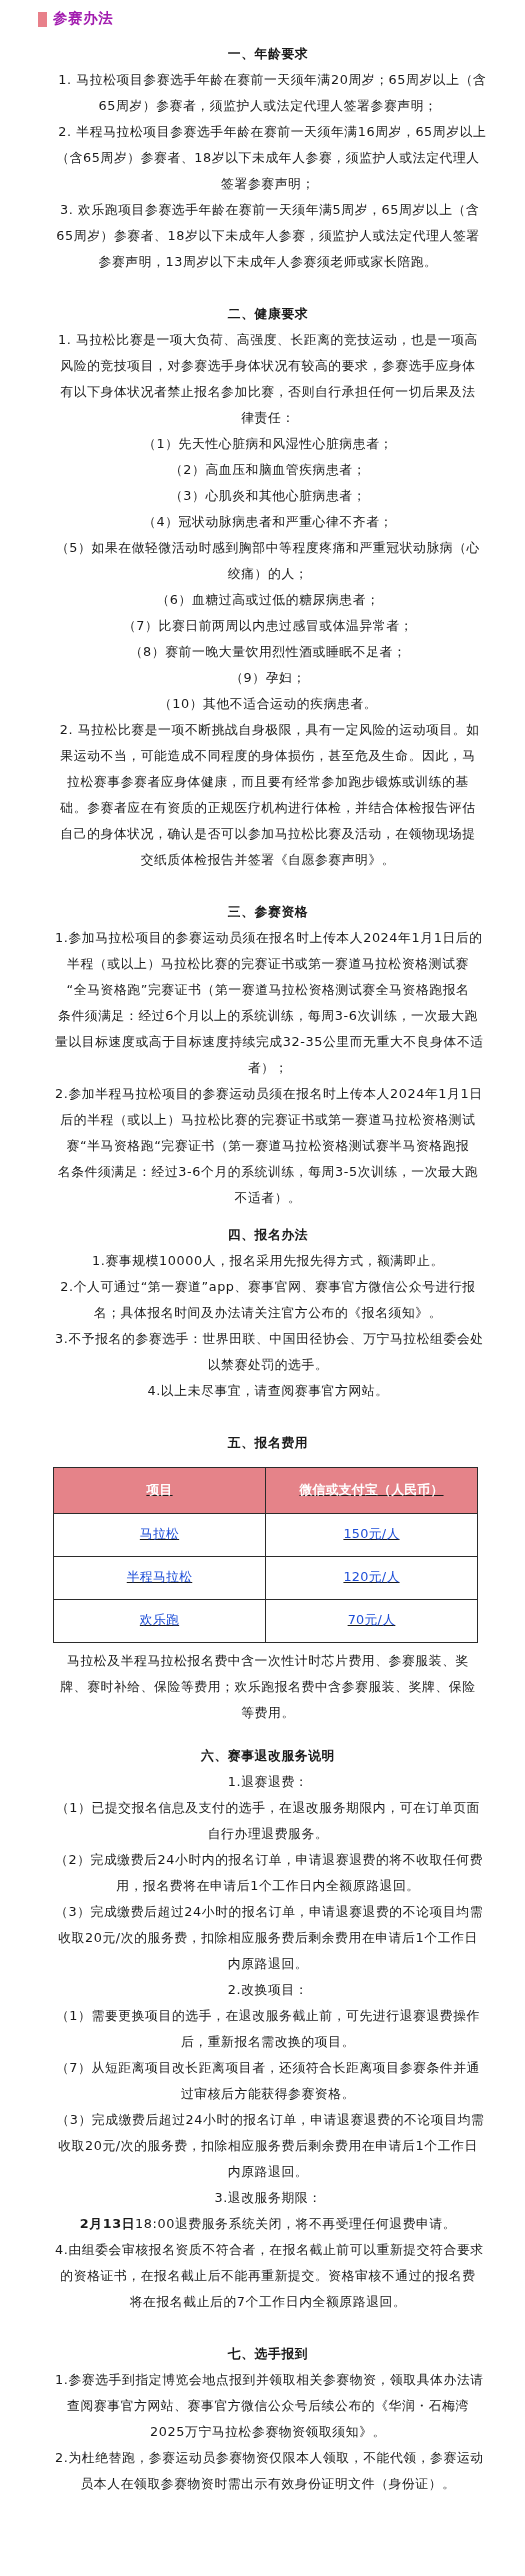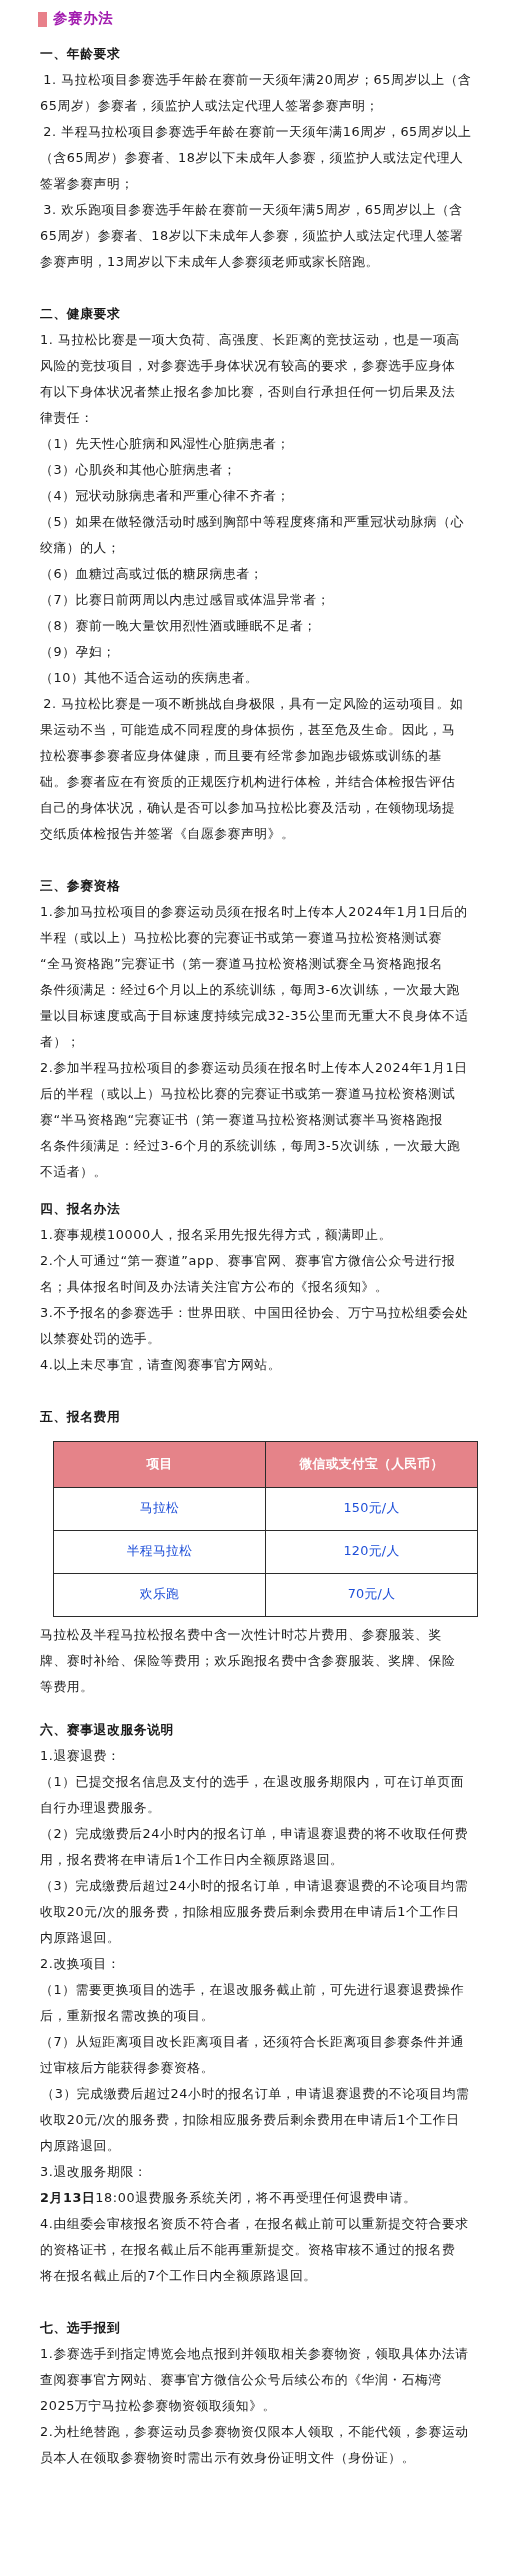--- a/index.html
+++ b/index.html
@@ -14,38 +14,38 @@
   .page { position: absolute; left: 0; top: 0; width: 525px; }
   .title-block { position: relative; height: 41px; }
   .title-bar {
     position: absolute; left: 38px; top: 11.8px; width: 9.2px; height: 15px;
     background: #e8808a;
   }
   .title-text {
     position: absolute; left: 53px; top: 9.2px; height: 19.7px; line-height: 19.7px;
     font-size: 14.4px; font-weight: bold; color: #a21caf; letter-spacing: 0.7px;
   }
-  .col { margin-left: 40px; width: 426px; }
+  .col { margin-left: 55px; width: 426px; text-align: center; }
   .line {
     height: 26px; line-height: 26px; font-size: 12.8px; white-space: nowrap;
     letter-spacing: 0.6px; overflow: visible;
   }
   .line.h { font-weight: bold; font-size: 12.8px; }
   .line.ind { padding-left: 3.3px; }
   .line.ind2 { padding-left: 1.3px; }
   .line b { font-weight: bold; }
   .blank { height: 26px; }
   .sp17 { height: 11px; }
   .sp16 { height: 10.5px; }
   .sp9 { height: 5.9px; }
   .sp25 { height: 16.4px; }
 
   table.fee {
     margin-left: 53px; width: 425px; border-collapse: collapse;
-    table-layout: fixed; font-size: 12.8px;
+    table-layout: fixed; font-size: 12.8px; text-decoration: underline;
   }
   table.fee th, table.fee td {
     border: 1px solid #2b2b2b; text-align: center; padding: 0;
   }
   table.fee th {
     height: 45px; background: #e58389; color: #ffffff; font-weight: bold;
     letter-spacing: 0.3px;
   }
   table.fee td { height: 42px; color: #1d4ed8; letter-spacing: 0.3px; }
 </style>
@@ -75,20 +75,21 @@
 
     <div class="blank"></div>
 
     <div>
       <div class="line h">二、健康要求</div>
       <div class="line">1. 马拉松比赛是一项大负荷、高强度、长距离的竞技运动，也是一项高</div>
       <div class="line">风险的竞技项目，对参赛选手身体状况有较高的要求，参赛选手应身体</div>
       <div class="line">有以下身体状况者禁止报名参加比赛，否则自行承担任何一切后果及法</div>
       <div class="line">律责任：</div>
       <div class="line">（1）先天性心脏病和风湿性心脏病患者；</div>
+      <div class="line">（2）高血压和脑血管疾病患者；</div>
       <div class="line">（3）心肌炎和其他心脏病患者；</div>
       <div class="line">（4）冠状动脉病患者和严重心律不齐者；</div>
       <div class="line">（5）如果在做轻微活动时感到胸部中等程度疼痛和严重冠状动脉病（心</div>
       <div class="line">绞痛）的人；</div>
       <div class="line">（6）血糖过高或过低的糖尿病患者；</div>
       <div class="line">（7）比赛日前两周以内患过感冒或体温异常者；</div>
       <div class="line">（8）赛前一晚大量饮用烈性酒或睡眠不足者；</div>
       <div class="line">（9）孕妇；</div>
       <div class="line">（10）其他不适合运动的疾病患者。</div>
       <div class="line ind">2. 马拉松比赛是一项不断挑战自身极限，具有一定风险的运动项目。如</div>

